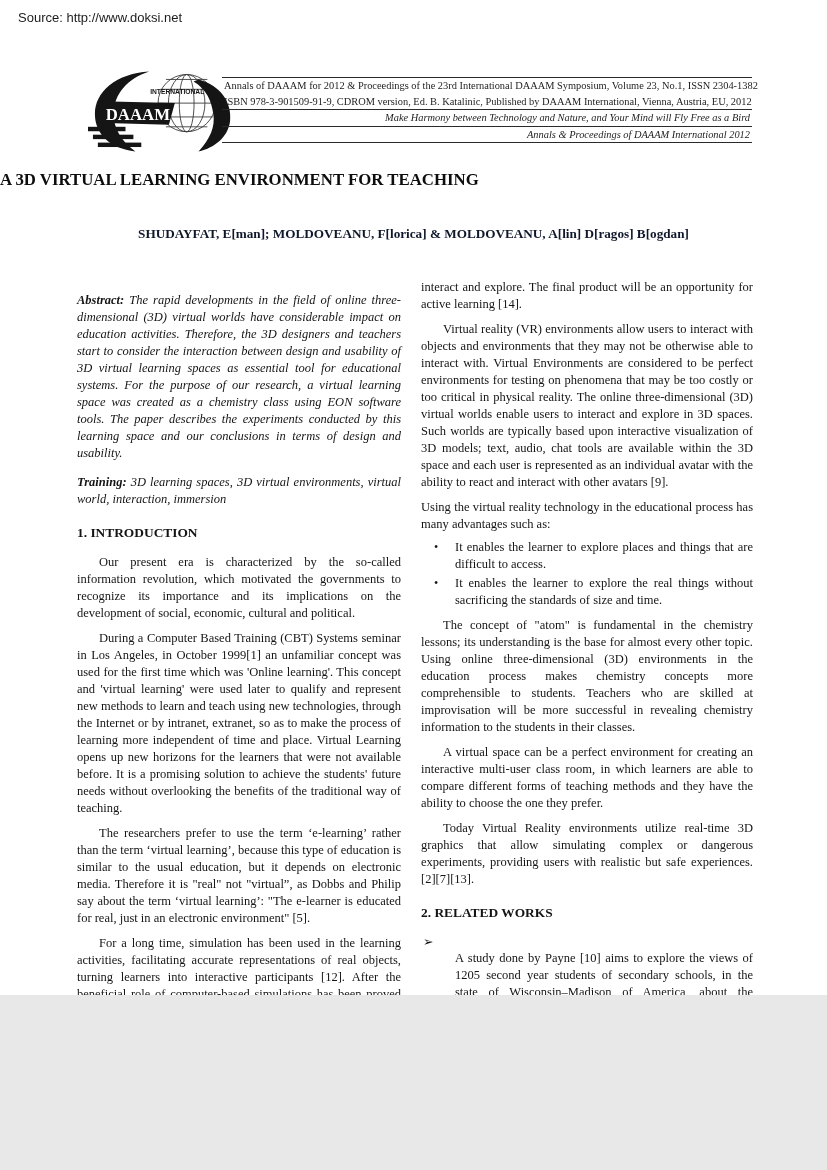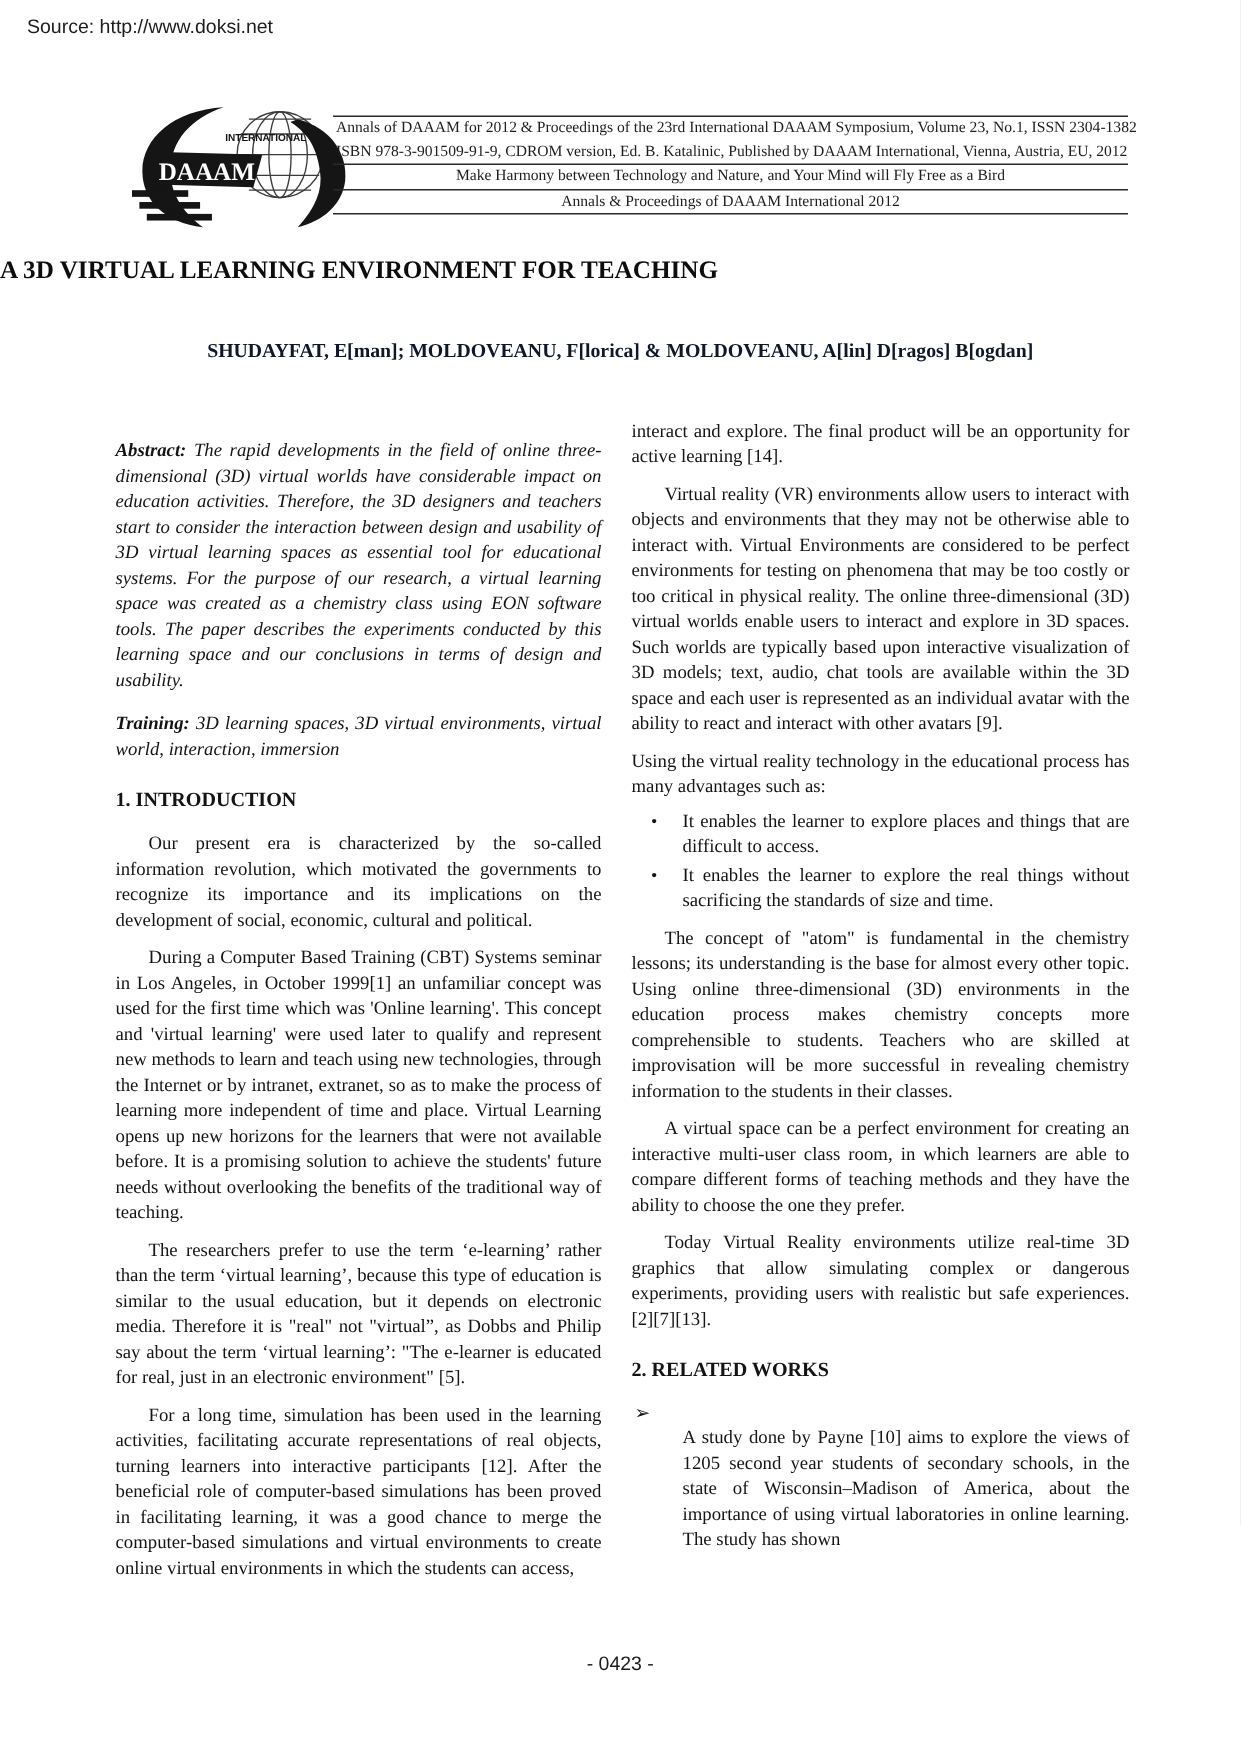--- a/index.html
+++ b/index.html
@@ -1,31 +1,31 @@
 <!DOCTYPE html>
 <html><head>
 <meta charset="utf-8">
 <style>
   html,body { margin:0; padding:0; background:#e8e8e8; }
   .page {
-    position:relative; width:827px; height:1170px; background:#ffffff;
+    position:relative; width:827px; height:995px; background:#ffffff;
     margin:0 auto; overflow:hidden;
     font-family:"Liberation Serif", serif; color:#141414;
   }
   .source-line {
     position:absolute; left:18px; top:10px;
     font-family:"Liberation Sans", sans-serif; font-size:13px; color:#1c1c1c;
   }
   
   .logo-wrap { position:absolute; left:88px; top:70px; width:148px; height:84px; }
   .hdr-text { position:absolute; left:222px; top:77px; width:530px; }
   .rule { border-top:1.2px solid #2a2a2a; height:0; }
   .h-line { font-size:10.4px; line-height:13.5px; padding:1px 2px; color:#1d1d1d; white-space:nowrap; }
   .h-center { text-align:left; }
-  .h-right  { text-align:center; }
+  .h-right  { text-align:right; font-style:italic; }
   
   .paper-title {
     position:absolute; left:0; top:167px; width:827px; text-align:left;
     font-weight:bold; font-size:16.8px; line-height:25px; color:#0d0d0d;
   }
   .paper-authors {
     position:absolute; left:0; top:226px; width:827px; text-align:center;
     font-weight:bold; font-size:13.2px; color:#0f172a;
   }
   

